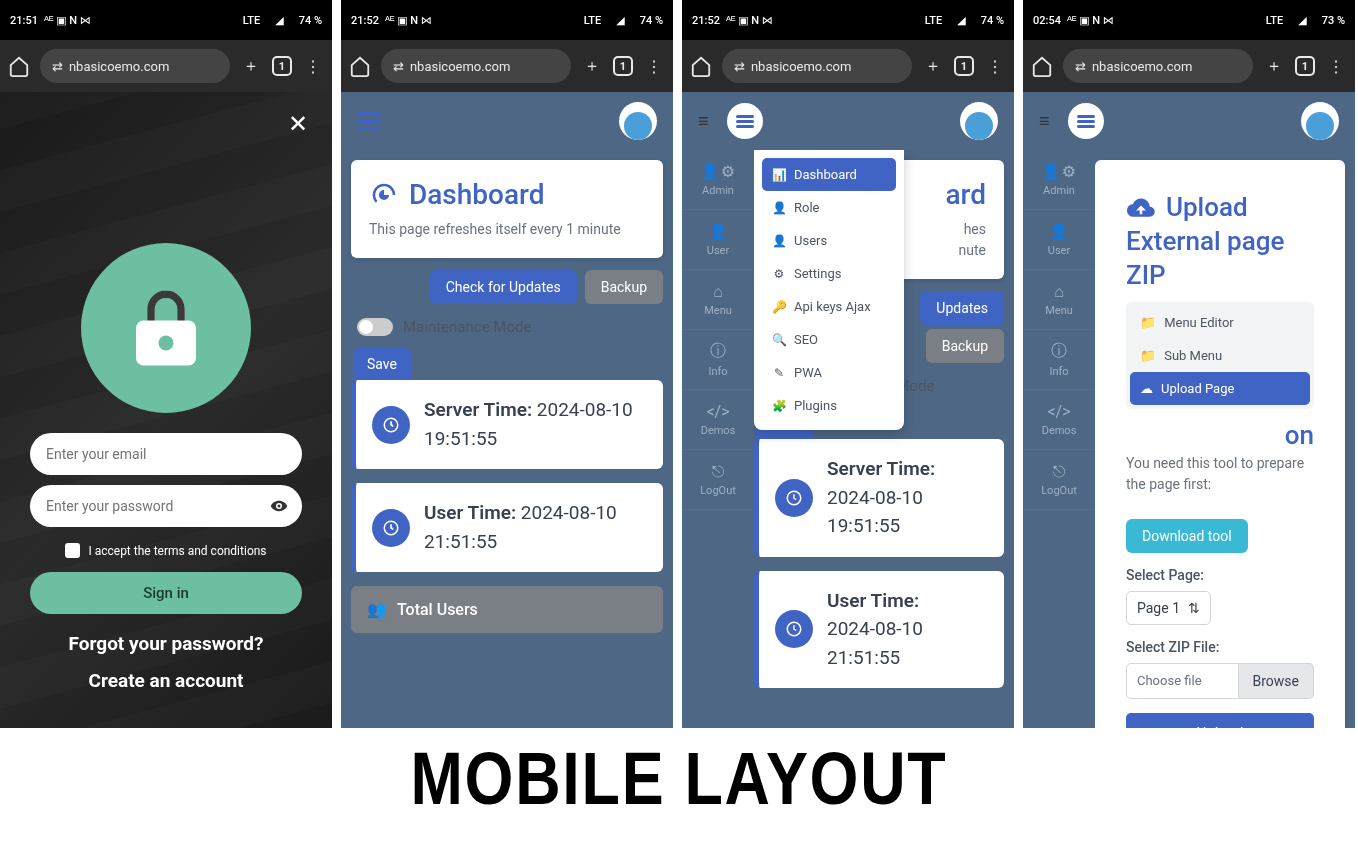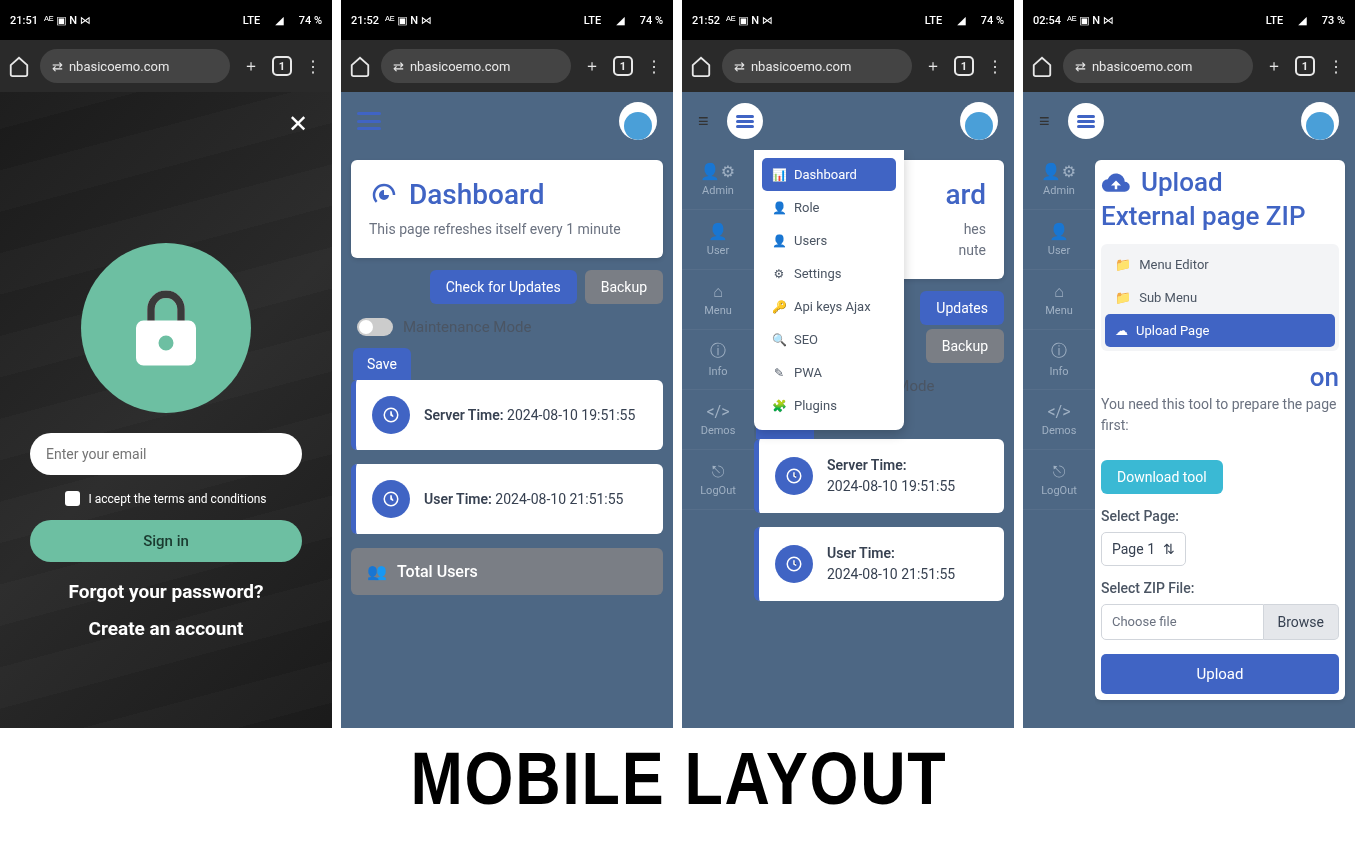--- a/index.html
+++ b/index.html
@@ -50,21 +50,21 @@
 .btn { padding:9px 16px; border:none; border-radius:6px; font-size:14px; cursor:pointer; }
 .btn-primary { background:#4064c4; color:#fff; }
 .btn-secondary { background:#7a7e85; color:#fff; }
 .toggle-row { display:flex; align-items:center; gap:10px; margin-bottom:12px; padding:0 6px; }
 .toggle { width:36px; height:18px; background:#ccc; border-radius:10px; position:relative; }
 .toggle::after { content:""; position:absolute; width:14px; height:14px; background:#fff; border-radius:50%; top:2px; left:2px; }
 .toggle-label { color:#4b5563; font-size:15px; }
 .save-btn { background:#4064c4; color:#fff; border:none; padding:8px 14px; border-radius:6px 6px 0 0; font-size:14px; cursor:pointer; margin-left:2px; }
 .info-card { background:#fff; border-radius:6px; padding:16px; margin-bottom:14px; display:flex; align-items:center; gap:14px; border-left:5px solid #4064c4; }
 .clock-circle { width:38px; height:38px; background:#4064c4; border-radius:50%; display:flex; align-items:center; justify-content:center; color:#fff; flex-shrink:0; }
-.info-text { color:#374151; font-size:14px; line-height:1.5; }
+.info-text { color:#374151; font-size:19px; line-height:1.5; }
 .info-text b { font-weight:600; }
 .total-users-card { background:#7a7e85; color:#fff; border-radius:6px; padding:14px 16px; display:flex; align-items:center; gap:10px; font-size:16px; font-weight:500; }
 
 
 .with-sidebar { display:flex; height:calc(100% - 58px); background:#4d6784; }
 .sidebar { width:72px; display:flex; flex-direction:column; }
 .sidebar-item { height:60px; display:flex; flex-direction:column; align-items:center; justify-content:center; color:#9fb0c3; font-size:11px; gap:3px; cursor:pointer; border-bottom:1px solid rgba(255,255,255,0.05); }
 .sidebar-item span.sbicon { font-size:16px; }
 .main-area { flex:1; position:relative; padding:10px 10px 10px 0; overflow:hidden; }
 .dropdown { position:absolute; top:0; left:0; width:150px; background:#fff; border-radius:0 0 8px 8px; box-shadow:0 4px 12px rgba(0,0,0,0.2); z-index:10; overflow:hidden; padding:8px; }
@@ -127,20 +127,26 @@
     <div class="login-form">
       <div class="lock-circle">
         <svg class="lock-svg" viewBox="0 0 24 24">
               <path fill="#fff" d="M18 10h-1V7a5 5 0 00-10 0v3H6a2 2 0 00-2 2v8a2 2 0 002 2h12a2 2 0 002-2v-8a2 2 0 00-2-2zM9 7a3 3 0 016 0v3H9V7zm3 11a2 2 0 110-4 2 2 0 010 4z"></path>
               <path fill="none" stroke="#3a3a3a" stroke-width="2" d="M8 10V7a4 4 0 018 0v3"></path>
             </svg>
       </div>
       <div class="input-pill">
         <input type="text" placeholder="Enter your email" style="">
       </div>
+      <div class="input-pill">
+        <input type="password" placeholder="Enter your password" style="">
+        <svg class="eye-ico" viewBox="0 0 24 24" fill="currentColor">
+              <path d="M12 5C7 5 2.7 8.1 1 12c1.7 3.9 6 7 11 7s9.3-3.1 11-7c-1.7-3.9-6-7-11-7zm0 11a4 4 0 110-8 4 4 0 010 8zm0-6a2 2 0 100 4 2 2 0 000-4z"></path>
+            </svg>
+      </div>
       <div class="terms-row">
         <div class="checkbox"></div>
         <span>I accept the terms and conditions</span>
       </div>
       <button class="signin-btn">Sign in</button>
       <div class="link-text">Forgot your password?</div>
       <div class="link-text">Create an account</div>
     </div>
     <div class="home-indicator"></div>
   </div>
@@ -431,21 +437,21 @@
         <div class="sidebar-item">
               <span class="sbicon">&lt;/&gt;</span>
               <span>Demos</span>
             </div>
         <div class="sidebar-item">
               <span class="sbicon">⎋</span>
               <span>LogOut</span>
             </div>
       </div>
       <div class="main-area">
-        <div class="card" style="padding:6px">
+        <div class="card" style="padding:31px">
           <div class="upload-title">
             <div class="upload-title-row">
               <svg width="30" height="30" viewBox="0 0 24 24" fill="#4064c4">
                     <path d="M19 11a7 7 0 00-13.6-2A5 5 0 006 19h13a4 4 0 000-8zm-6 3v3h-2v-3H8l4-4 4 4h-3z"></path>
                   </svg>
               <span>Upload</span>
             </div>
             <span>External page ZIP</span>
           </div>
           <div class="sub-dropdown">

